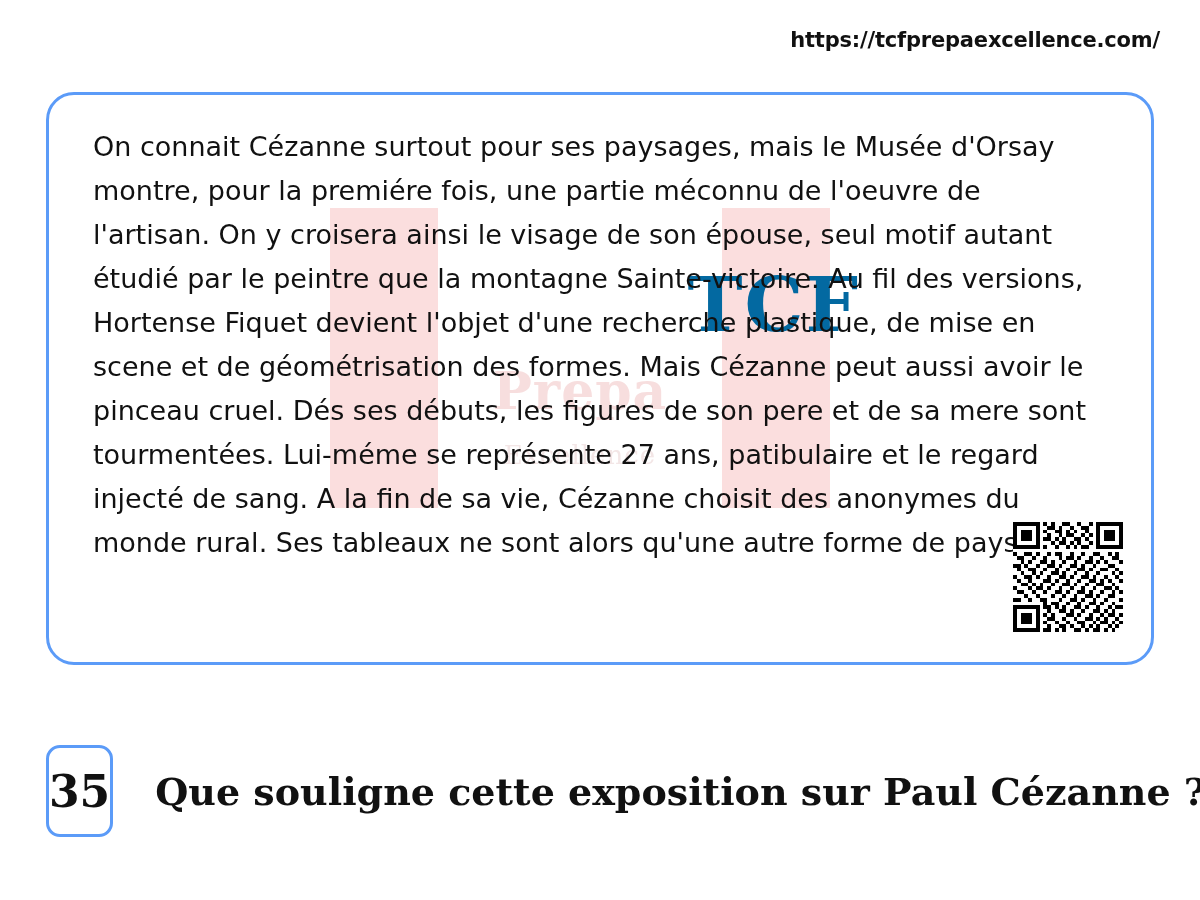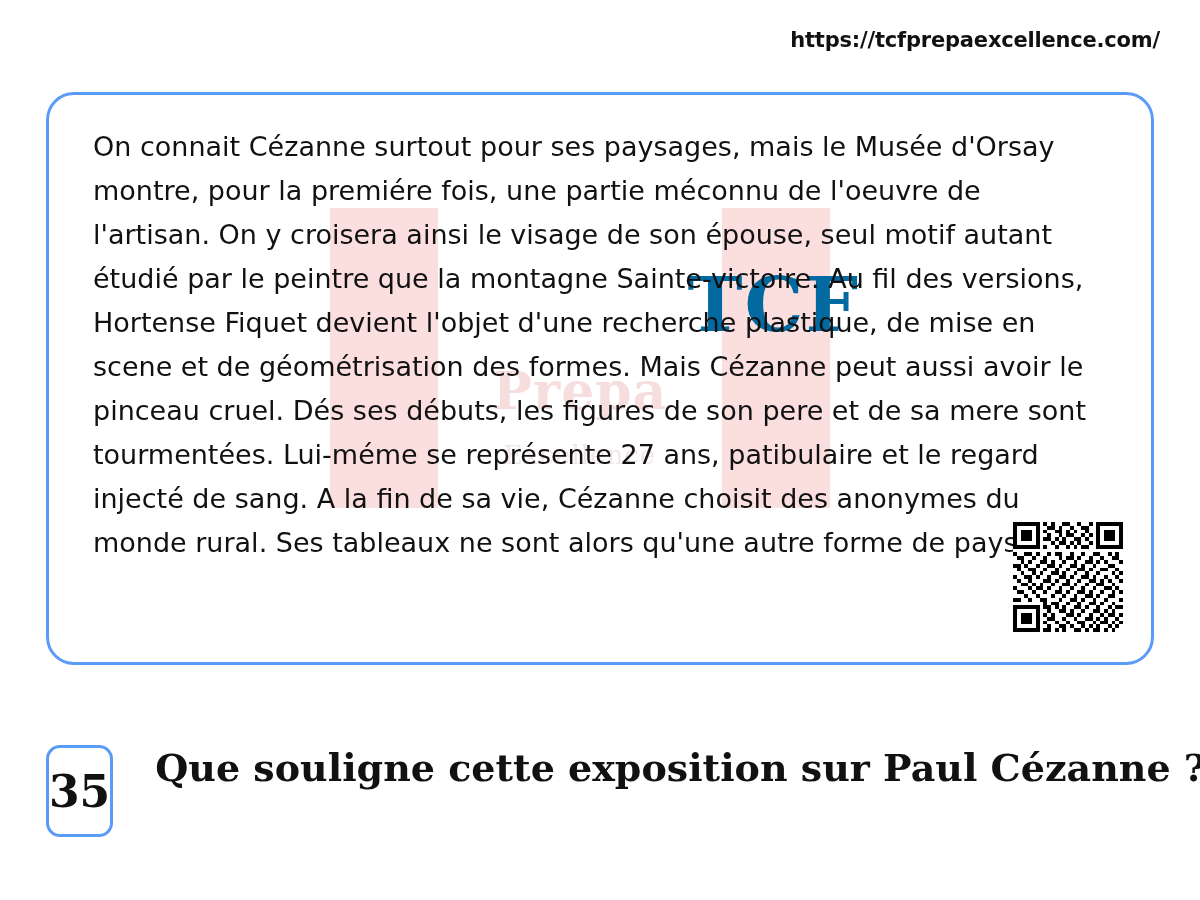--- a/index.html
+++ b/index.html
@@ -134,21 +134,21 @@
   }
 
   
   .question-row {
     position: absolute;
     left: 46px;
     top: 745px;
     width: 1108px;
     height: 92px;
     display: flex;
-    align-items: flex-start;
+    align-items: center;
   }
   .q-number {
     width: 100px;
     height: 92px;
     border: 3px solid #5b9bf8;
     border-radius: 14px;
     display: flex;
     align-items: center;
     justify-content: center;
     font-family: "DejaVu Serif", serif;

